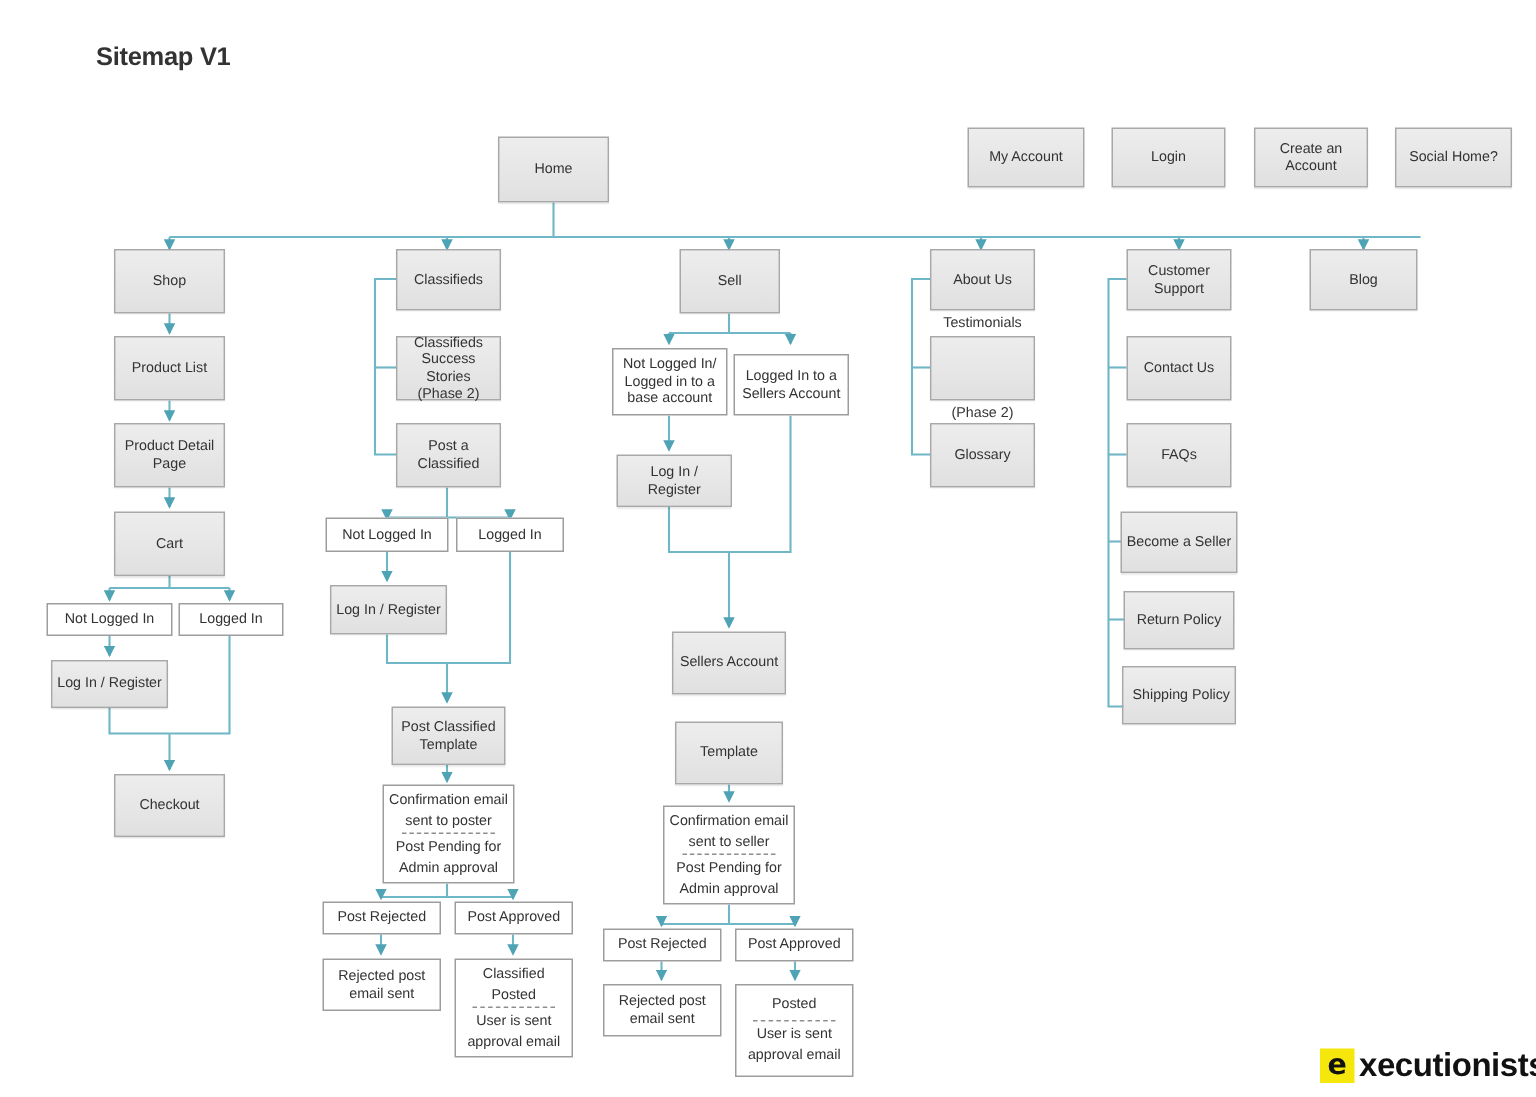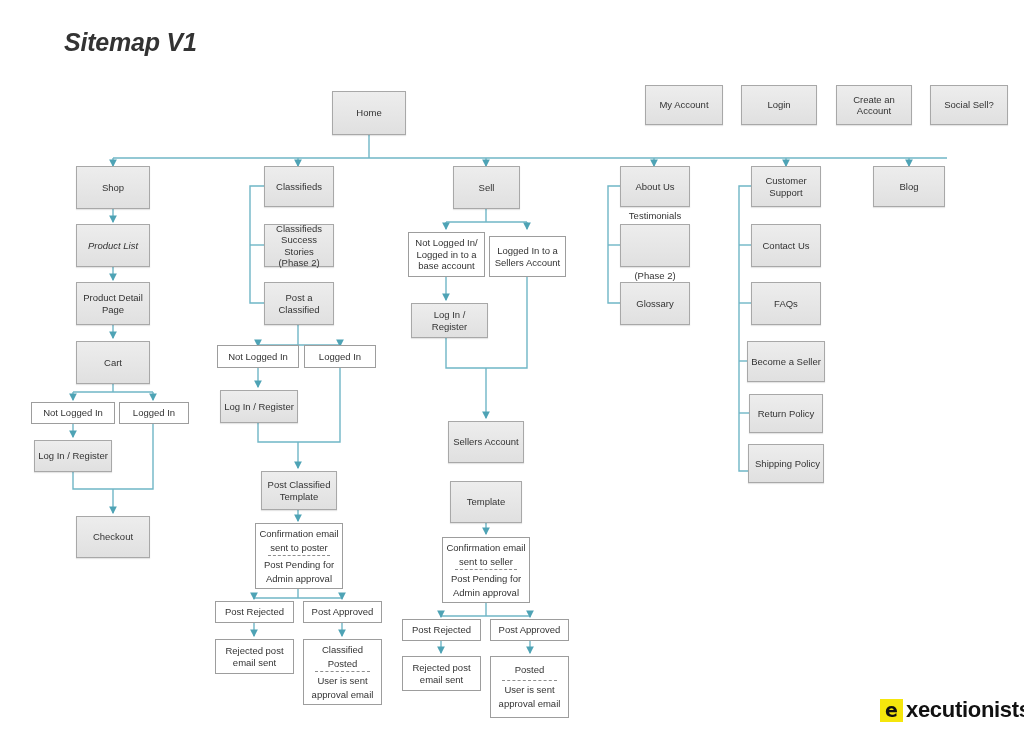--- a/index.html
+++ b/index.html
@@ -21,25 +21,24 @@
     position: absolute;
     left: 0; top: 0;
     width: 1024px;
     height: 731px;
     pointer-events: none;
   }
   .title {
     position: absolute;
     left: 64px;
     top: 28px;
-    font-size: 25px;
+    font-size: 17px;
     font-weight: bold;
     color: #333333;
     letter-spacing: -0.2px;
-    font-style: italic;
   }
   .node {
     position: absolute;
     box-sizing: border-box;
     border: 1px solid #a8a8a8;
     background: linear-gradient(to bottom, #ededed 0%, #e6e6e6 55%, #e0e0e0 100%);
     color: #333333;
     font-size: 9.5px;
     line-height: 11.5px;
     display: flex;
@@ -194,27 +193,27 @@
     <span class="line1">My Account</span>
   </div>
   <div class="node" style="left:741px;top:85px;width:76px;height:40px;">
     <span class="line1">Login</span>
   </div>
   <div class="node" style="left:836px;top:85px;width:76px;height:40px;">
     <span class="line1">Create an</span>
     <span class="line2">Account</span>
   </div>
   <div class="node" style="left:930px;top:85px;width:78px;height:40px;">
-    <span class="line1">Social Sell?</span>
+    <span class="line1">Social Home?</span>
   </div>
 
   <div class="node" style="left:76px;top:166px;width:74px;height:43px;justify-content:center;">
     <span class="line1">Shop</span>
   </div>
-  <div class="node" style="left:76px;top:224px;width:74px;height:43px;font-style:italic;">
+  <div class="node" style="left:76px;top:224px;width:74px;height:43px;">
     <span class="line1">Product List</span>
   </div>
   <div class="node" style="left:76px;top:282px;width:74px;height:43px;">
     <span class="line1">Product Detail</span>
     <span class="line2">Page</span>
   </div>
   <div class="node" style="left:76px;top:341px;width:74px;height:43px;">
     <span class="line1">Cart</span>
   </div>
   <div class="node white" style="left:31px;top:402px;width:84px;height:22px;">

